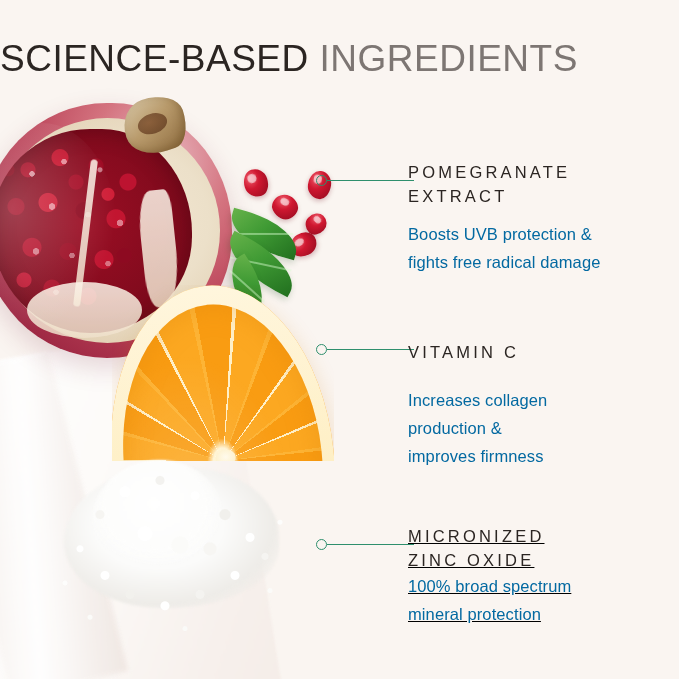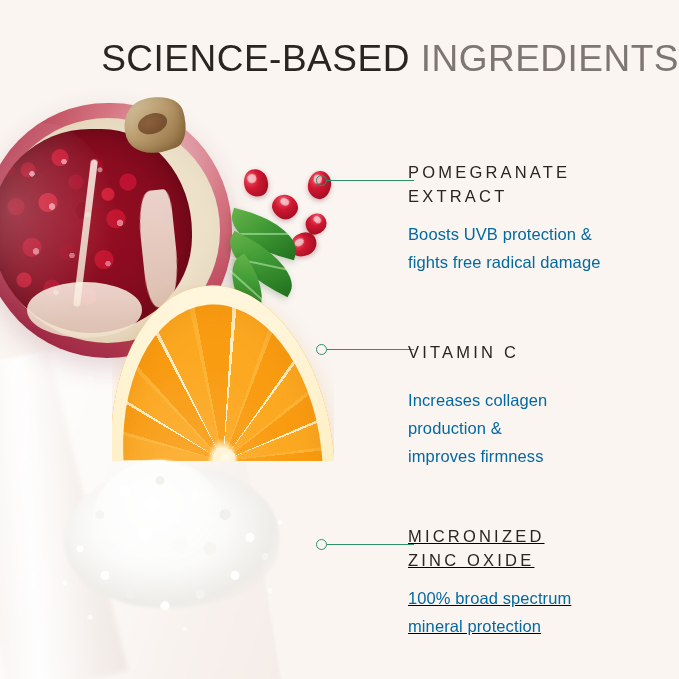--- a/index.html
+++ b/index.html
@@ -19,21 +19,21 @@
     background: #faf5f1;
     overflow: hidden;
   }
 
   
   .title {
     position: absolute;
     left: 0;
     top: 38px;
     width: 679px;
-    text-align: right;
+    text-align: left;
     font-size: 37px;
     font-weight: 300;
     letter-spacing: 0.5px;
     white-space: nowrap;
   }
   .title .t-dark { color: #2b2522; }
   .title .t-light { color: #7d7673; }
 
   
   .photo-stage {
@@ -449,18 +449,18 @@
 improves firmness</p>
     </div>
   </div>
 
   <div class="callout" style="left:316px; top:524px; width:363px;">
     <div class="cl-marker" style="top:15px;"></div>
     <div class="cl-line" style="top:20px; width:87px;"></div>
     <div class="cl-text" style="top:0;text-decoration:underline;">
       <p class="cl-heading">MICRONIZED
 ZINC OXIDE</p>
-      <p class="cl-desc" style="margin-top:12px;">100% broad spectrum
+      <p class="cl-desc" style="">100% broad spectrum
 mineral protection</p>
     </div>
   </div>
 
 </div>
 
 </body></html>

